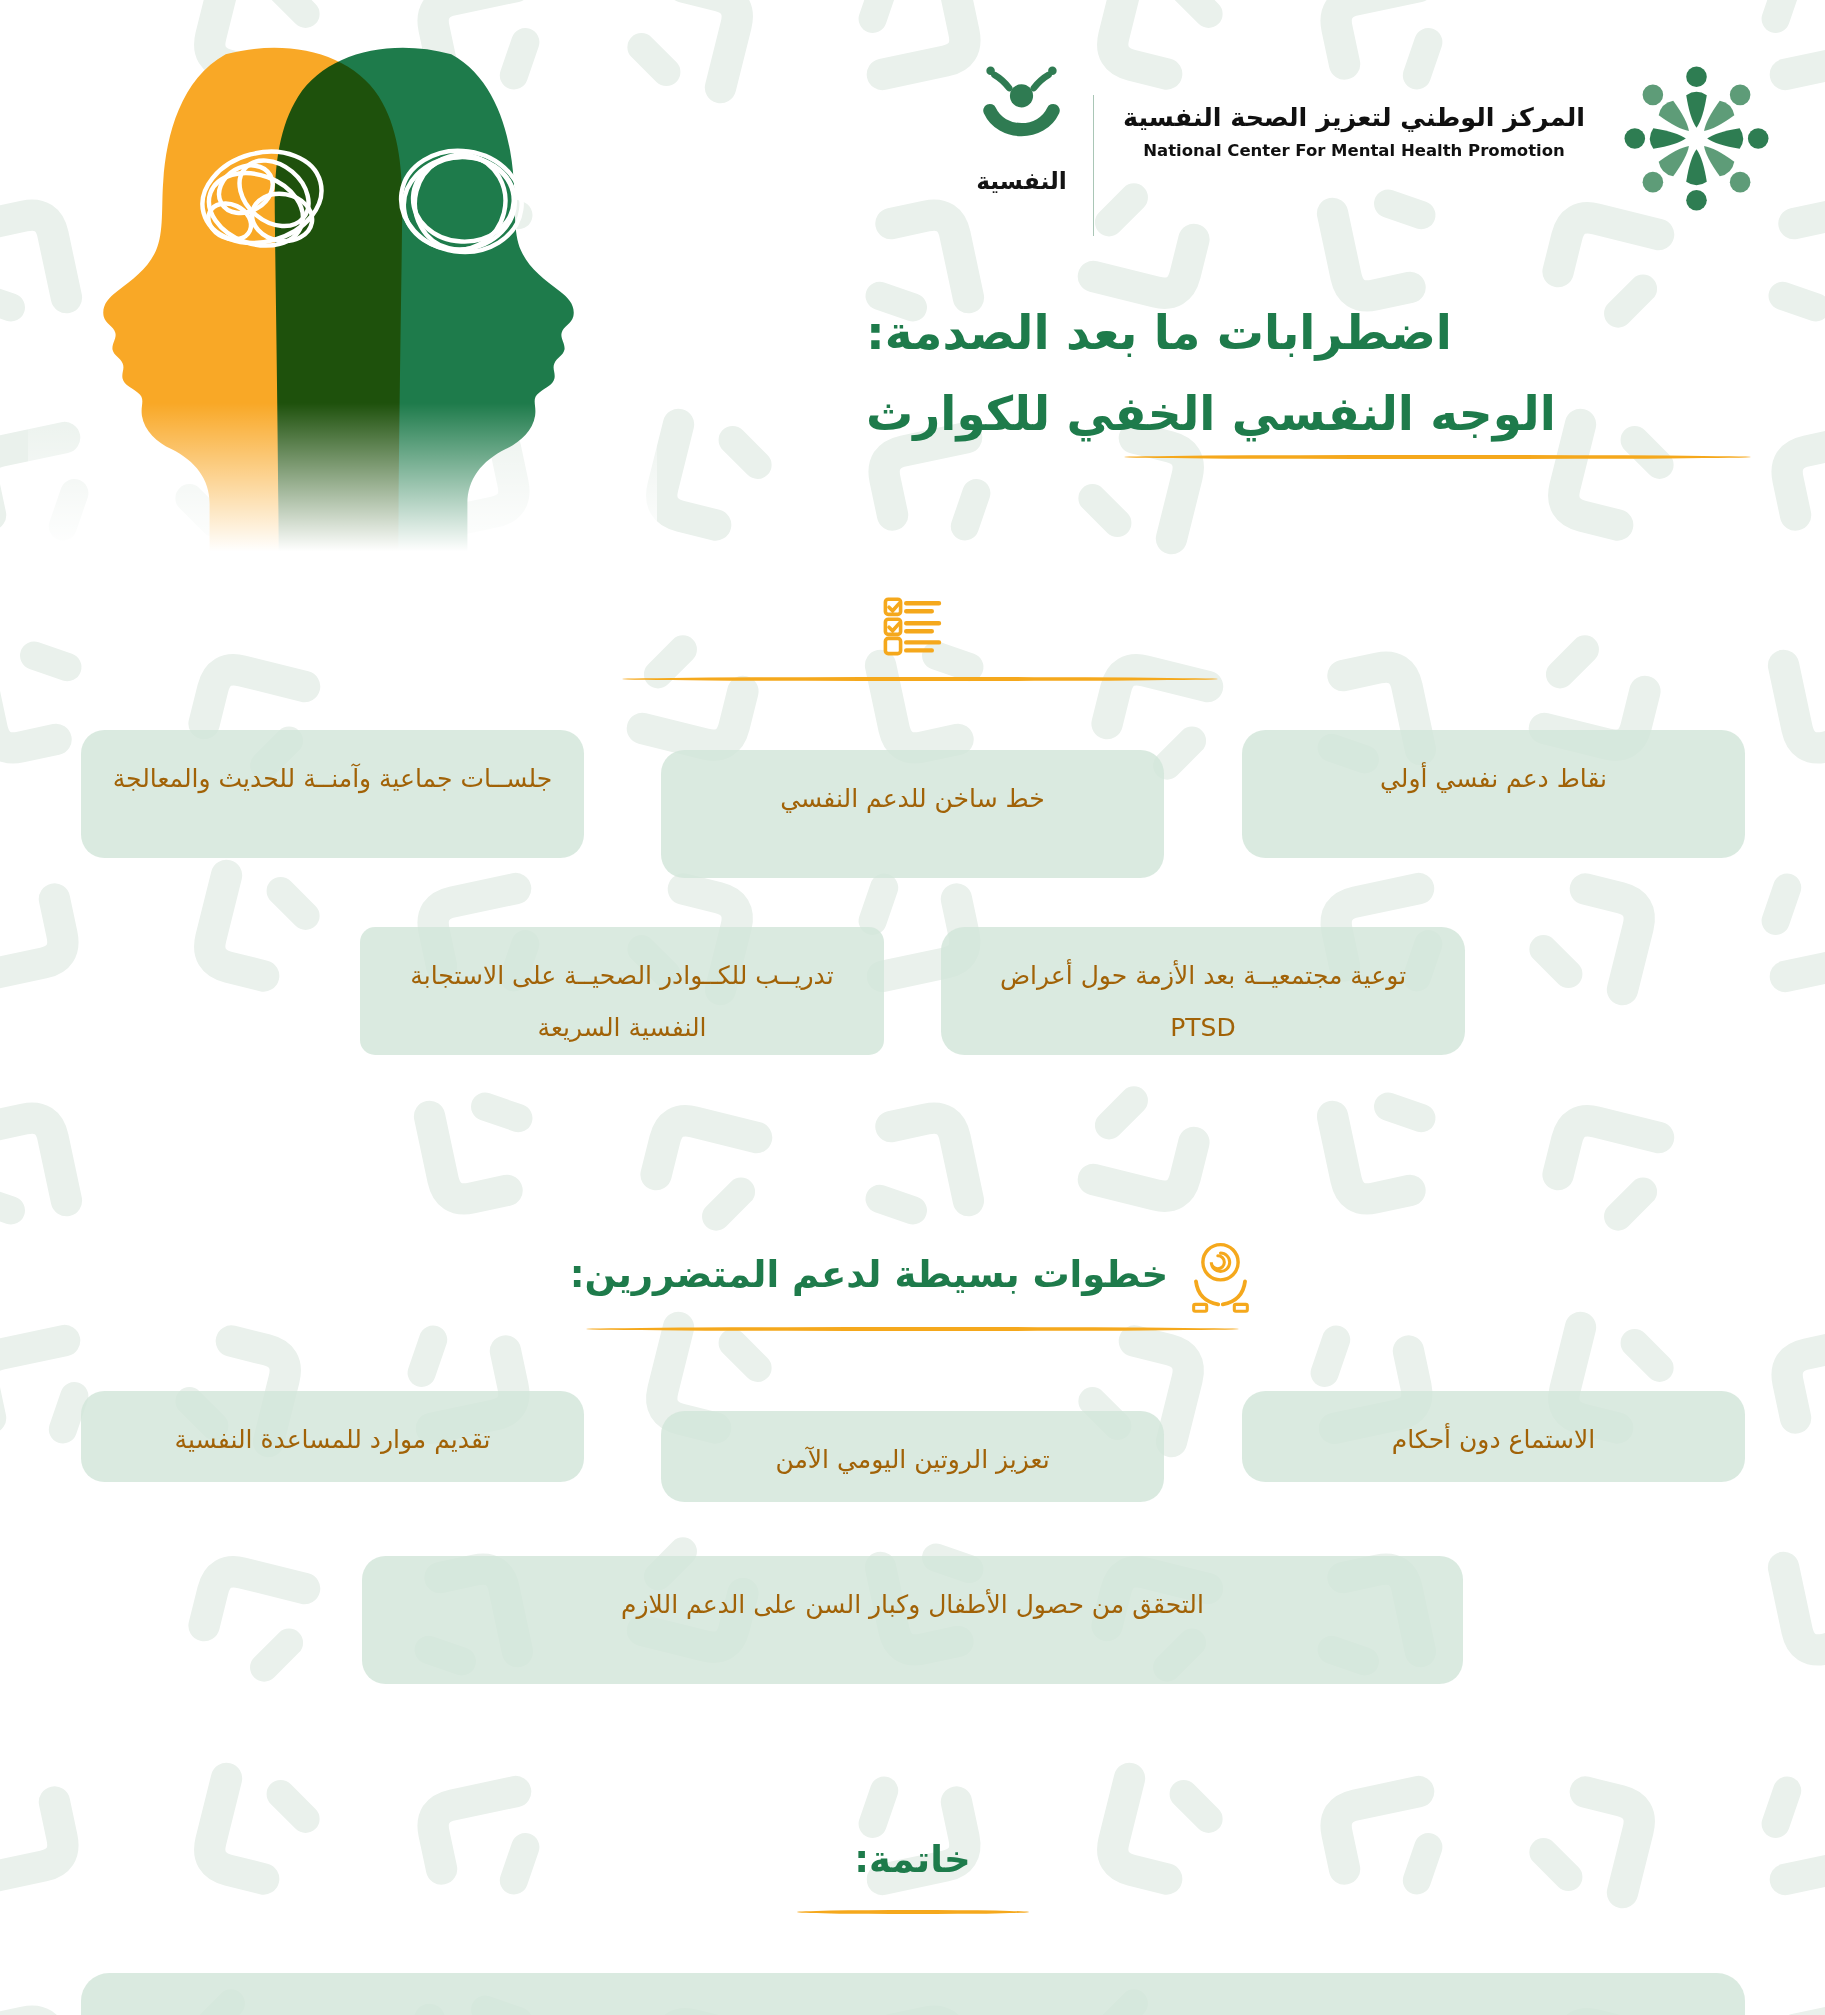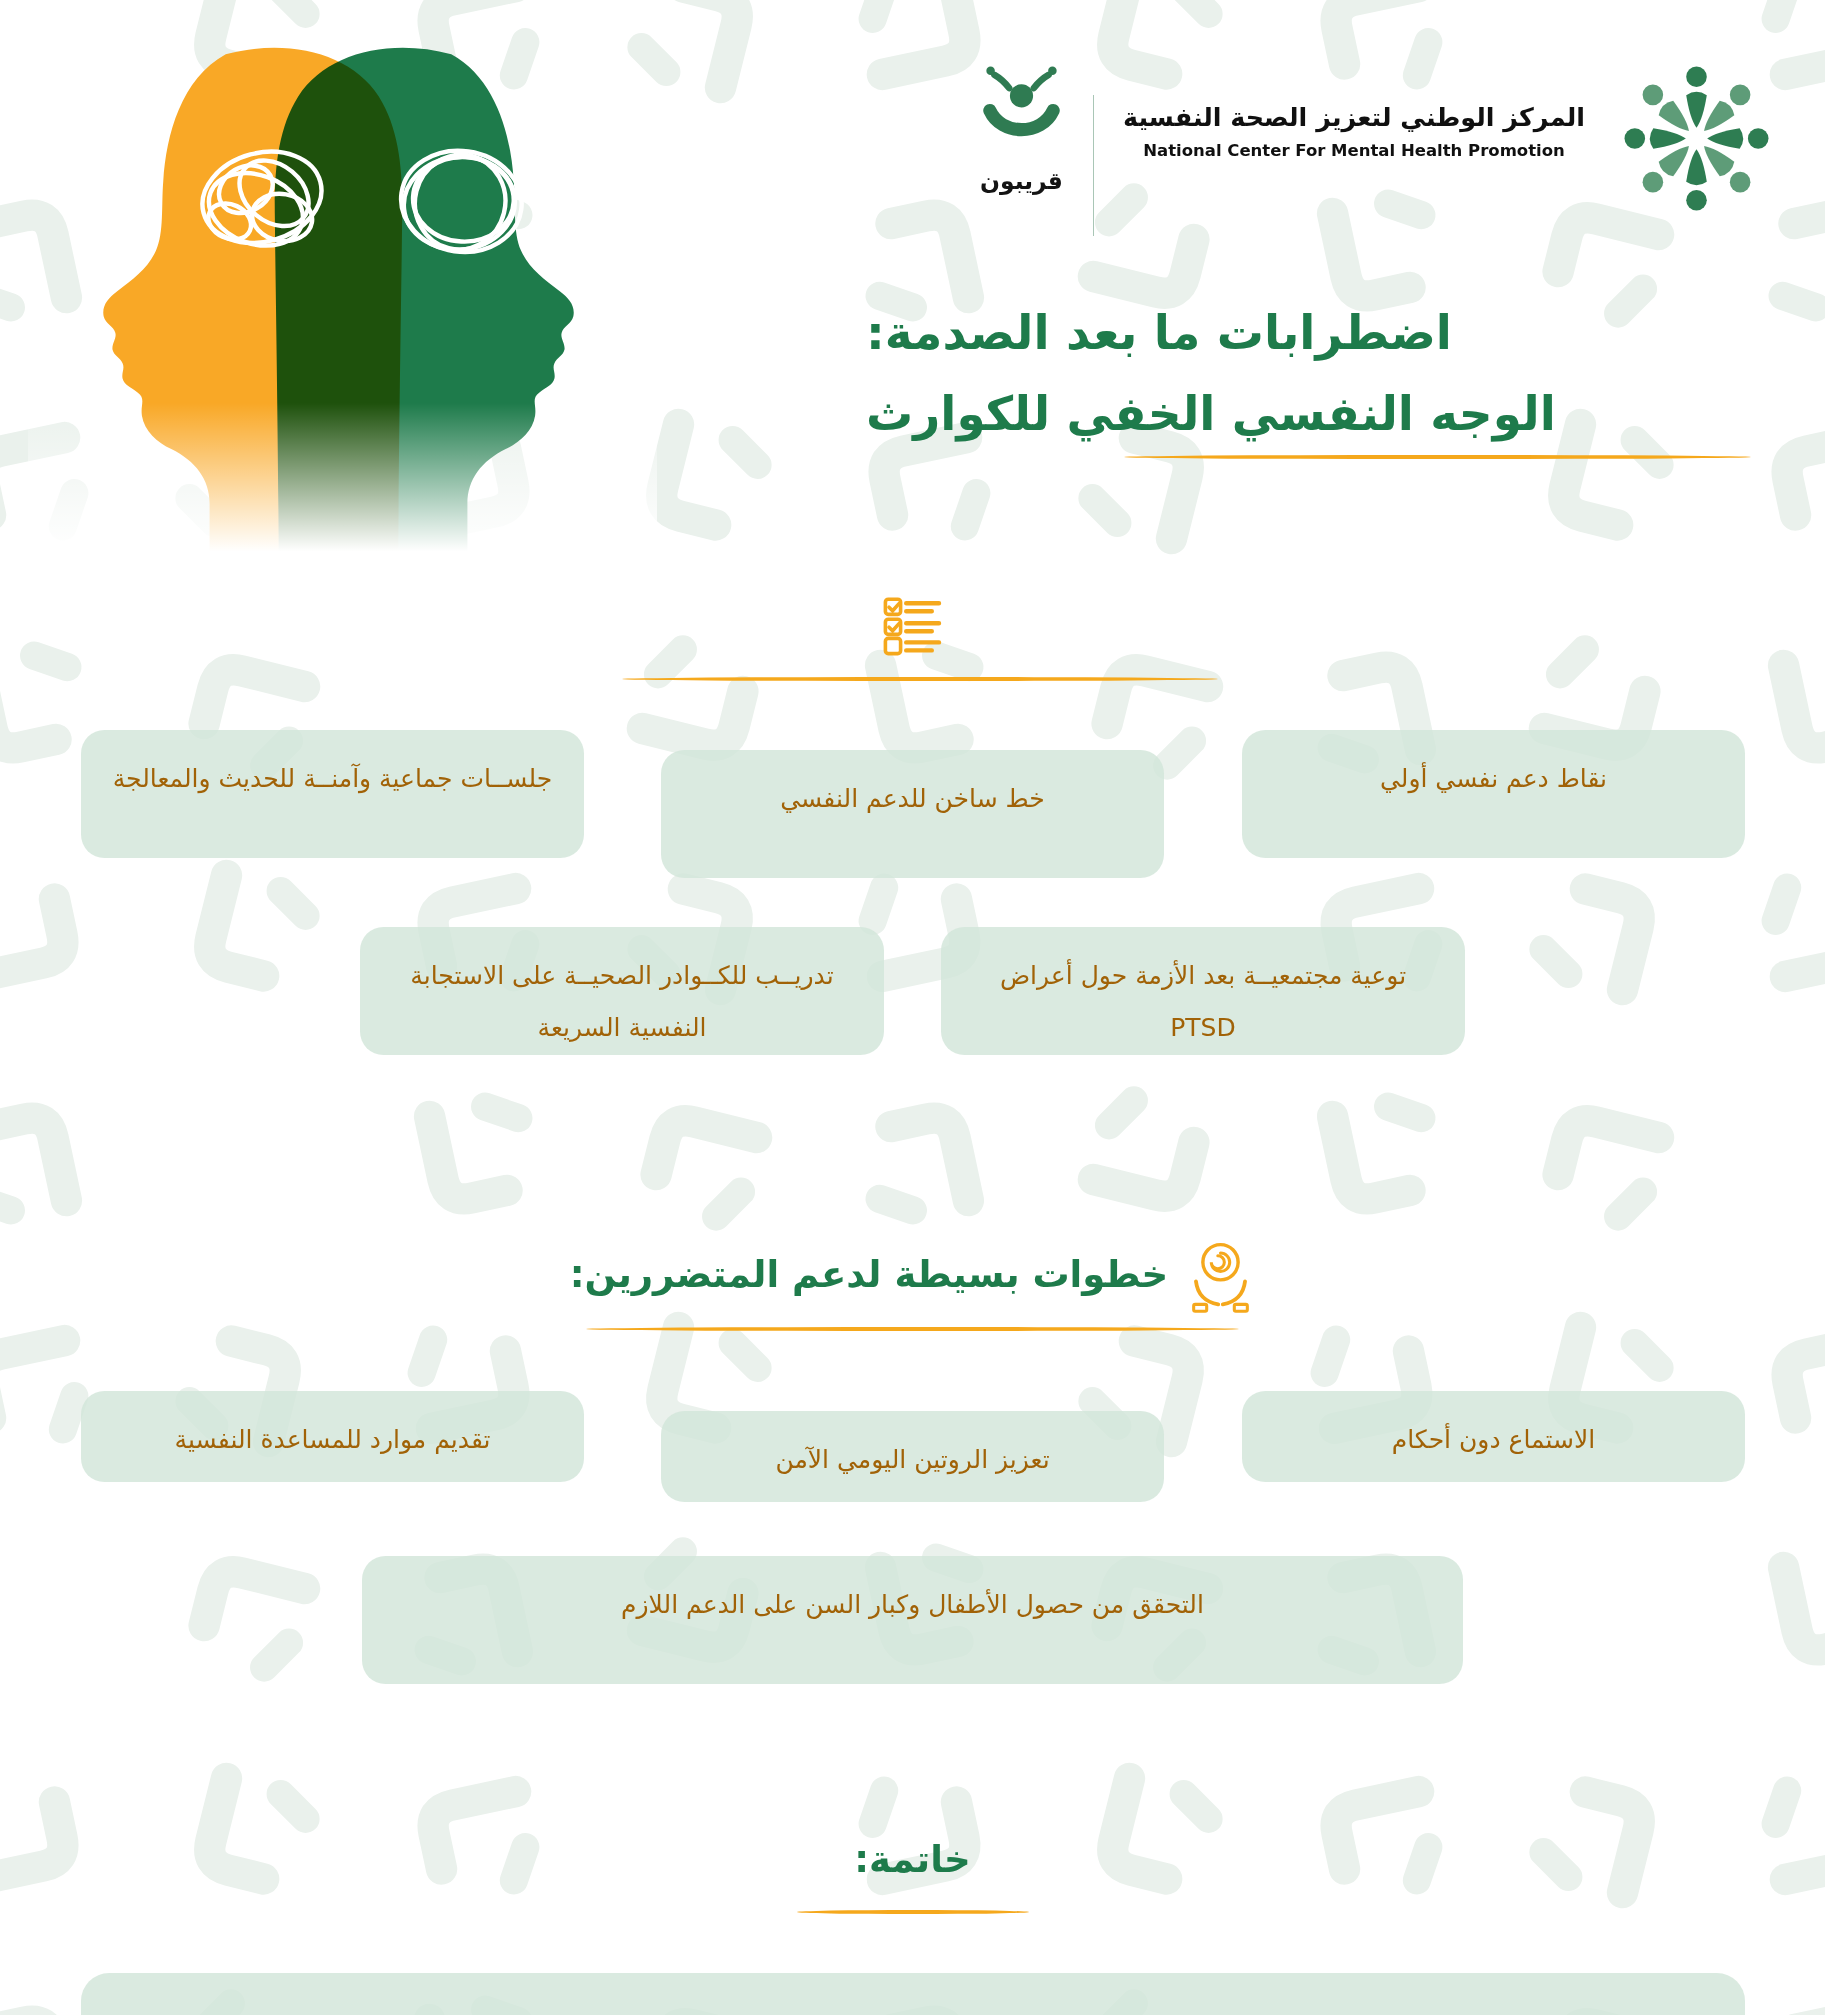--- a/index.html
+++ b/index.html
@@ -40,21 +40,21 @@
   .pill{position:absolute;z-index:1;background:rgba(210,229,217,0.82);border-radius:23.4px;
     direction:rtl;text-align:center;color:#a16207;font-size:25px;font-weight:500;line-height:2.05;
     padding:23.4px 28px 0;box-sizing:border-box;}
   .r1{top:730px;height:128px;}
   .r2{top:927px;height:128px;}
   .r3{top:1391px;height:91px;}
   .p-c1{left:1242px;width:503px;}
   .p-c2{left:661px;width:503px;margin-top:20px;}
   .p-c3{left:81px;width:503px;}
   .p-r2a{left:941px;width:524px;}
-  .p-r2b{left:360px;width:524px;}
+  .p-r2b{left:360px;width:524px;border-radius:15px;}
   .p-wide{left:362px;width:1101px;top:1556px;height:128px;}
 
   
   .conclusion-box{left:81px;top:1973px;width:1664px;height:185px;border-radius:28px;
     background:rgba(210,229,217,0.82);display:flex;flex-direction:column;justify-content:center;
     align-items:center;gap:22px;direction:rtl;color:#161616;font-size:25.4px;font-weight:500;}
 </style>
 </head>
 <body>
 
@@ -408,21 +408,21 @@
     <svg width="85" height="101" viewBox="0 0 220 260">
       <g stroke="#2F7B52" fill="#2F7B52" stroke-linecap="round">
         <path d="M78 72 C64 54 54 46 40 38" stroke-width="17" fill="none"></path>
         <circle cx="30" cy="27" r="11" stroke="none"></circle>
         <path d="M142 72 C156 54 166 46 180 38" stroke-width="17" fill="none"></path>
         <circle cx="190" cy="27" r="11" stroke="none"></circle>
         <circle cx="110" cy="92" r="30" stroke="none"></circle>
         <path d="M28 130 C58 196 162 196 192 130" stroke-width="34" fill="none"></path>
       </g>
     </svg>
-    <div class="qareebon-label">قريبون</div>
+    <div class="qareebon-label">النفسية</div>
   </div>
 
   <div class="layer vline"></div>
 
   <div class="layer orgblock">
     <div class="org-ar">المركز الوطني لتعزيز الصحة النفسية</div>
     <div class="org-en">National Center For Mental Health Promotion</div>
   </div>
 
   <svg class="layer ncmh-logo" viewBox="0 0 440 440">

